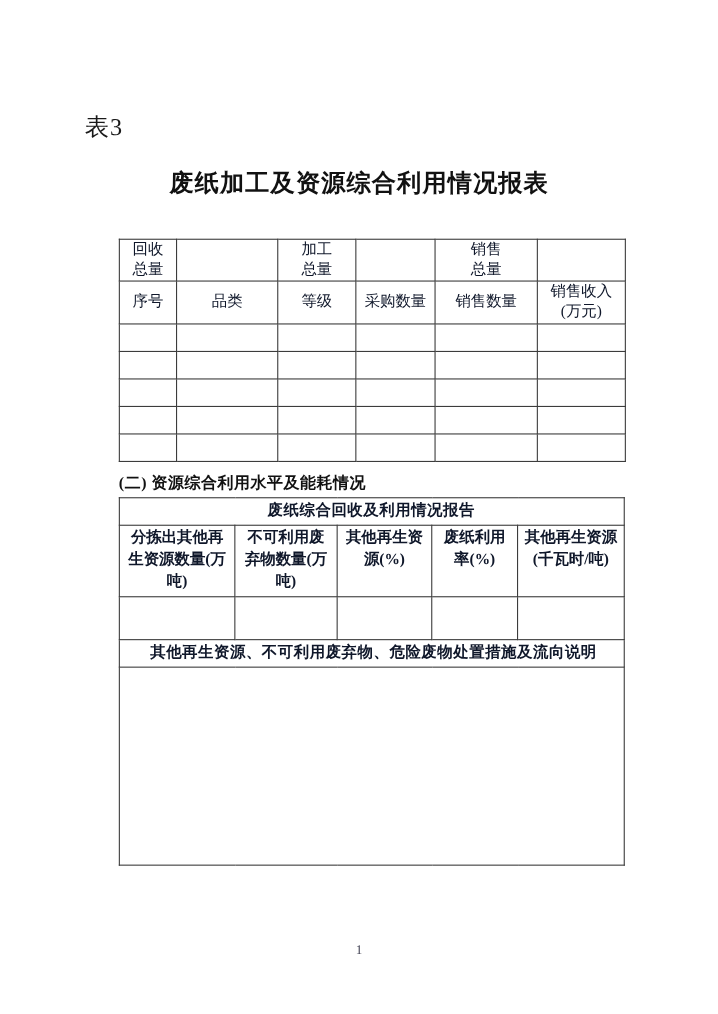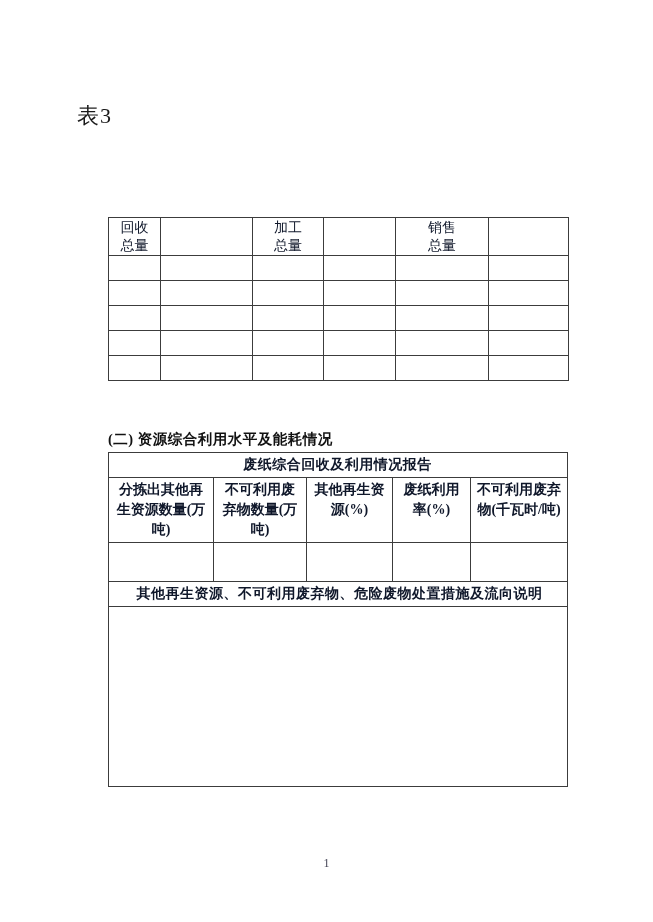--- a/index.html
+++ b/index.html
@@ -75,20 +75,21 @@
     text-align:center; font-size:12px; color:#445;
   }
 </style>
 </head>
 <body>
 
 <div class="page">
 
   <div class="doc-tag">表3</div>
 
+  <div class="doc-title">废纸加工及资源综合利用情况报表</div>
 
 
   <table id="table1">
     <colgroup>
       <col style="width:52px">
         <col style="width:92px">
         <col style="width:71px">
       <col style="width:72px">
         <col style="width:93px">
         <col style="width:80px">
@@ -98,20 +99,29 @@
       <td>回收
 总量</td>
       <td></td>
       <td>加工
 总量</td>
       <td></td>
       <td>销售
 总量</td>
       <td></td>
     </tr>
+    <tr class="header-row">
+      <td>序号</td>
+      <td>品类</td>
+      <td>等级</td>
+      <td>采购数量</td>
+      <td>销售数量</td>
+      <td>销售收入
+(万元)</td>
+    </tr>
     <tr class="empty-row">
       <td></td>
           <td></td>
           <td></td>
           <td></td>
           <td></td>
           <td></td>
     </tr>
     <tr class="empty-row">
       <td></td>
@@ -160,21 +170,21 @@
     </colgroup>
     <tbody>
         <tr>
       <td class="report-title-cell" colspan="5">废纸综合回收及利用情况报告</td>
     </tr>
     <tr>
       <td class="head-cell">分拣出其他再生资源数量(万吨)</td>
       <td class="head-cell">不可利用废弃物数量(万吨)</td>
       <td class="head-cell">其他再生资源(%)</td>
       <td class="head-cell">废纸利用率(%)</td>
-      <td class="head-cell">不可利用废弃物(千瓦时/吨)</td>
+      <td class="head-cell">其他再生资源(千瓦时/吨)</td>
     </tr>
     <tr>
       <td class="blank-cell"></td>
       <td class="blank-cell"></td>
       <td class="blank-cell"></td>
       <td class="blank-cell"></td>
       <td class="blank-cell"></td>
     </tr>
     <tr>
       <td class="measures-note-cell" colspan="5">其他再生资源、不可利用废弃物、危险废物处置措施及流向说明</td>

